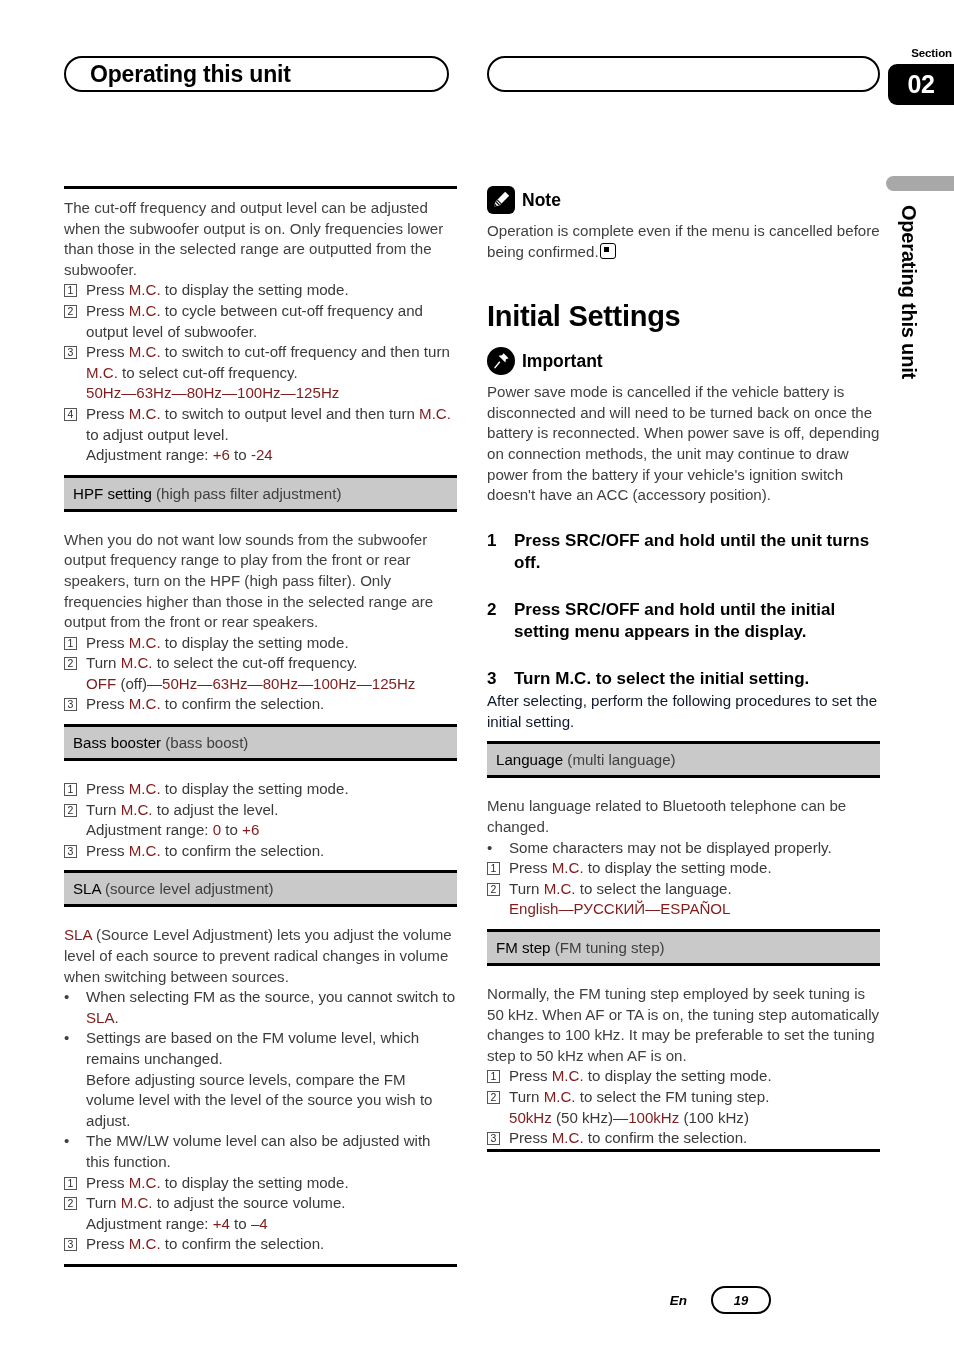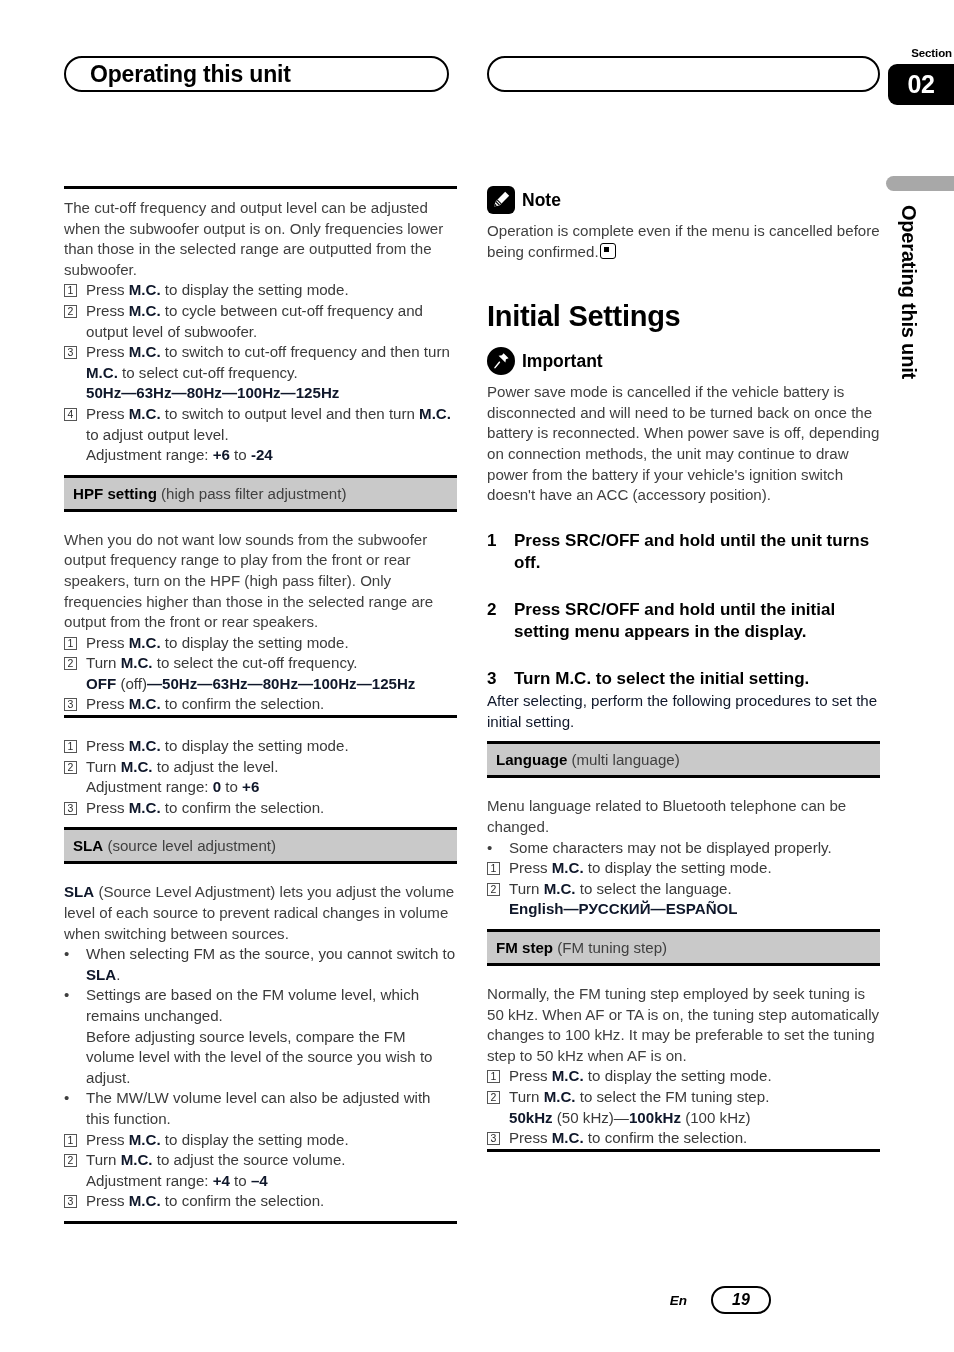--- a/index.html
+++ b/index.html
@@ -123,21 +123,21 @@
     margin: 0;
   }
   .rule-thick.top { margin-bottom: 9px; }
 
   p, .para {
     margin: 0;
     font-size: 15.1px;
     line-height: 20.6px;
     color: #3f3f3f;
   }
-  b, .b { color: #0f172a; font-weight: bold; }
+  b, .b { color: #7f1d1d; font-weight: normal; }
 
   
   .steps { margin: 0; padding: 0; list-style: none; }
   .step {
     display: flex;
     align-items: flex-start;
     font-size: 15.1px;
     line-height: 20.6px;
   }
   .step .numbox {
@@ -176,21 +176,21 @@
   
   .sec-head {
     background: #c9c9c9;
     border-top: 3px solid #000;
     padding: 6px 0 6px 9px;
     font-size: 15.1px;
     line-height: 19px;
     color: #3f3f3f;
     margin-top: 9px;
   }
-  .sec-head .hname { font-weight: bold; color: #000; }
+  .sec-head .hname { font-weight: normal; color: #000; }
   .sec-body { border-top: 3px solid #000; padding-top: 18px; }
 
   
   .icon-head {
     display: flex;
     align-items: center;
     margin-bottom: 7px;
   }
   .icon-head .label {
     font-size: 17.5px;
@@ -278,21 +278,21 @@
     right: 0;
     top: 0;
     width: 60px;
     height: 28px;
     border: 2.3px solid #000;
     border-radius: 14px;
     box-sizing: border-box;
     display: flex;
     align-items: center;
     justify-content: center;
-    font-size: 16px;
+    font-size: 13px;
     font-weight: bold;
     color: #000;
   }
 </style>
 </head>
 <body>
 
 <div class="page-header">
   <div class="title-pill">
     <span class="title-text">Operating this unit</span>
@@ -350,20 +350,24 @@
         <span class="steptext"><span>Turn </span><b>M.C.</b><span> to select the cut-off frequency.</span></span>
       </div>
       <div class="cont"><b>OFF</b><span> (off)</span><b>—50Hz—63Hz—80Hz—100Hz—125Hz</b></div>
       <div class="step">
         <span class="numbox">3</span>
         <span class="steptext"><span>Press </span><b>M.C.</b><span> to confirm the selection.</span></span>
       </div>
     </div>
   </div>
 
+  <div class="sec-head">
+    <span class="hname">Bass booster</span>
+    <span>(bass boost)</span>
+  </div>
   <div class="sec-body">
     <div class="steps">
       <div class="step">
         <span class="numbox">1</span>
         <span class="steptext"><span>Press </span><b>M.C.</b><span> to display the setting mode.</span></span>
       </div>
       <div class="step">
         <span class="numbox">2</span>
         <span class="steptext"><span>Turn </span><b>M.C.</b><span> to adjust the level.</span></span>
       </div>

